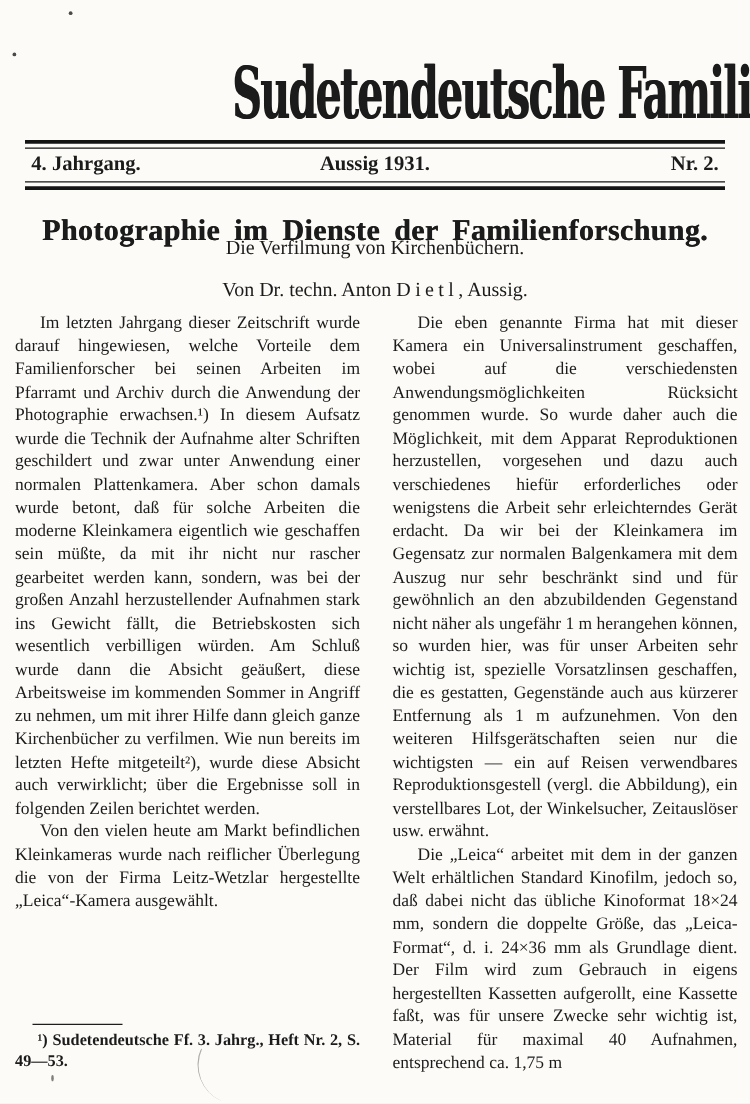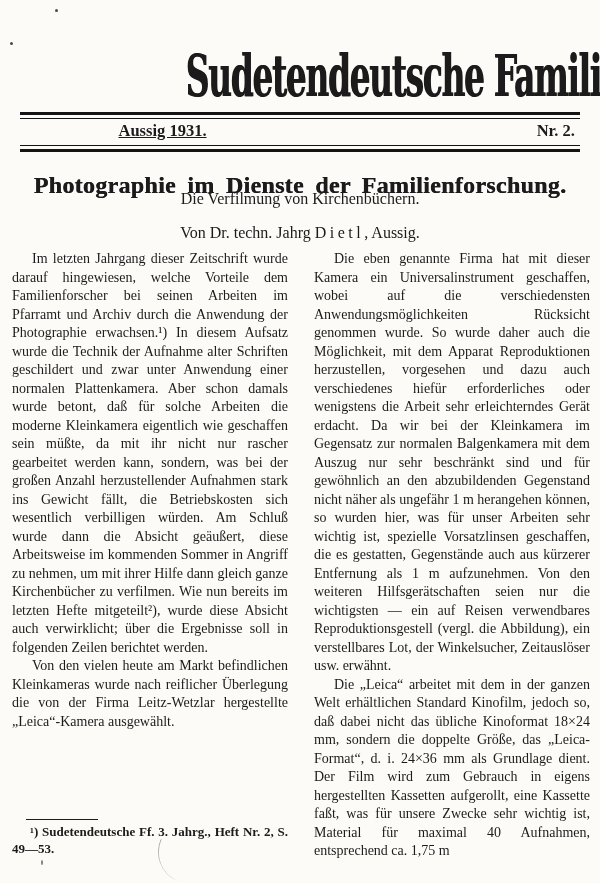--- a/index.html
+++ b/index.html
@@ -40,21 +40,21 @@
 
   .issue-line {
     position: absolute;
     top: 120px; left: 25px; right: 25px;
     display: flex;
     font-size: 16.5px;
     font-weight: 700;
     line-height: 22px;
   }
   .issue-line > span { flex: 1; }
-  .issue-center { text-align: center; text-decoration: underline; }
+  .issue-center { text-align: center; }
   .issue-right  { text-align: right; }
 
   
   .article-title {
     position: absolute;
     top: 172px; left: 0; right: 0;
     margin: 0;
     text-align: center;
     font-size: 24px;
     font-weight: 700;
@@ -141,32 +141,33 @@
 
 <div class="page">
 
   <header class="masthead">
     <div class="masthead-title">Sudetendeutsche Familienforschung</div>
   </header>
 
   <div class="rule rule-top"></div>
 
   <div class="issue-line">
+    <span class="issue-left">4. Jahrgang.</span>
     <span class="issue-center">Aussig 1931.</span>
     <span class="issue-right">Nr. 2.</span>
   </div>
 
   <div class="rule rule-bottom"></div>
 
   <h1 class="article-title">Photographie im Dienste der Familienforschung.</h1>
 
   <h2 class="article-subtitle">Die Verfilmung von Kirchenbüchern.</h2>
 
   <div class="article-byline">
-    <span>Von Dr. techn. Jahrg </span><span class="byline-author">Dietl</span><span>, Aussig.</span>
+    <span>Von Dr. techn. Anton </span><span class="byline-author">Dietl</span><span>, Aussig.</span>
   </div>
 
   <main class="columns">
 
     <section class="col">
       <p class="para">Im letzten Jahrgang dieser Zeitschrift wurde darauf hingewiesen, welche Vorteile dem Familienforscher bei seinen Arbeiten im Pfarramt und Archiv durch die Anwendung der Photographie erwachsen.¹) In diesem Aufsatz wurde die Technik der Aufnahme alter Schriften geschildert und zwar unter Anwendung einer normalen Plattenkamera. Aber schon damals wurde betont, daß für solche Arbeiten die moderne Kleinkamera eigentlich wie geschaffen sein müßte, da mit ihr nicht nur rascher gearbeitet werden kann, sondern, was bei der großen Anzahl herzustellender Aufnahmen stark ins Gewicht fällt, die Betriebskosten sich wesentlich verbilligen würden. Am Schluß wurde dann die Absicht geäußert, diese Arbeitsweise im kommenden Sommer in Angriff zu nehmen, um mit ihrer Hilfe dann gleich ganze Kirchenbücher zu verfilmen. Wie nun bereits im letzten Hefte mitgeteilt²), wurde diese Absicht auch verwirklicht; über die Ergebnisse soll in folgenden Zeilen berichtet werden.</p>
       <p class="para">Von den vielen heute am Markt befindlichen Kleinkameras wurde nach reiflicher Überlegung die von der Firma Leitz-Wetzlar hergestellte „Leica“-Kamera ausgewählt.</p>
 
       <div class="footnote-block">
         <div class="footnote-rule"></div>

